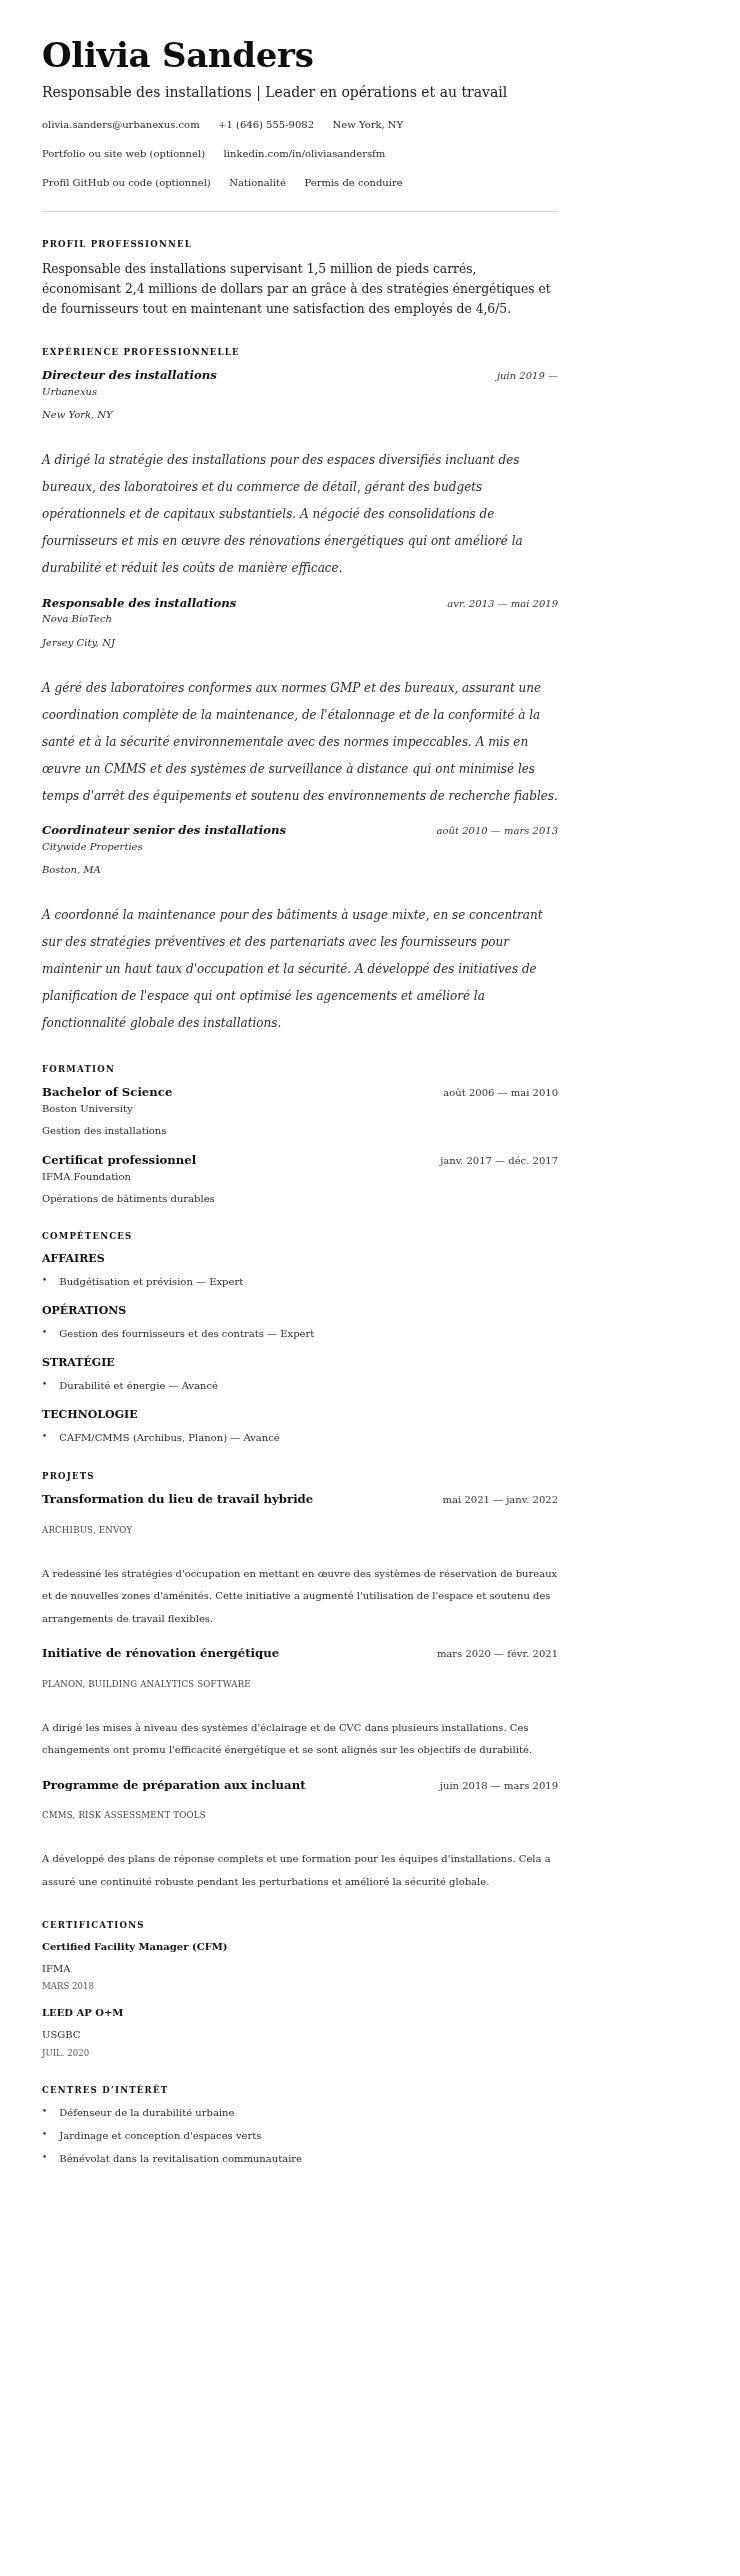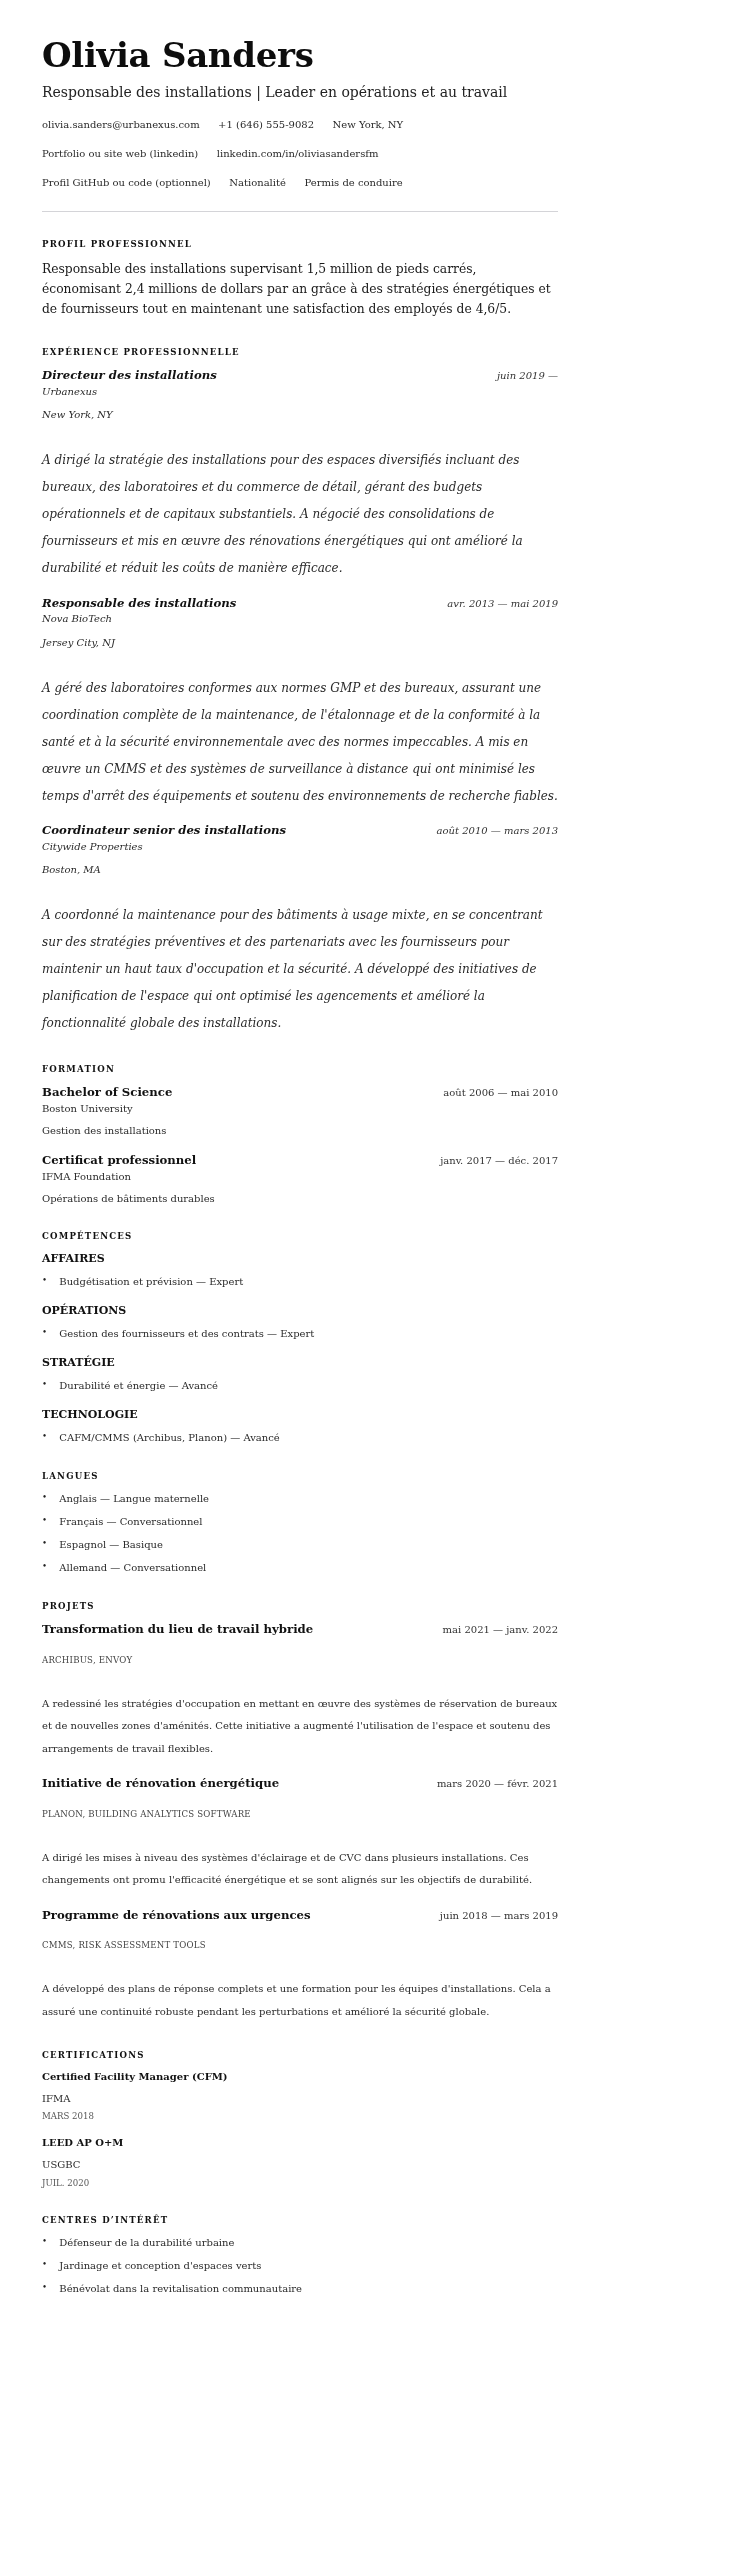--- a/index.html
+++ b/index.html
@@ -56,21 +56,21 @@
   <header>
     <h1 class="name">Olivia Sanders</h1>
     <div class="headline">Responsable des installations | Leader en opérations et au travail</div>
 
     <div class="contact-row">
       <span>olivia.sanders@urbanexus.com</span>
       <span>+1 (646) 555-9082</span>
       <span>New York, NY</span>
     </div>
     <div class="contact-row">
-      <span>Portfolio ou site web (linkedin)</span>
+      <span>Portfolio ou site web (optionnel)</span>
       <span>linkedin.com/in/oliviasandersfm</span>
     </div>
     <div class="contact-row">
       <span>Profil GitHub ou code (optionnel)</span>
       <span>Nationalité</span>
       <span>Permis de conduire</span>
     </div>
   </header>
 
   <hr class="divider">
@@ -154,29 +154,20 @@
     <ul class="bullets">
       <li>Durabilité et énergie — Avancé</li>
     </ul>
 
     <div class="skill-group-title">Technologie</div>
     <ul class="bullets">
       <li>CAFM/CMMS (Archibus, Planon) — Avancé</li>
     </ul>
   </section>
 
-  <section class="section">
-    <h2 class="section-title">Langues</h2>
-    <ul class="bullets">
-      <li>Anglais — Langue maternelle</li>
-      <li>Français — Conversationnel</li>
-      <li>Espagnol — Basique</li>
-      <li>Allemand — Conversationnel</li>
-    </ul>
-  </section>
 
   <section class="section">
     <h2 class="section-title">Projets</h2>
 
     <div class="proj">
       <div class="entry-head">
         <span class="entry-title">Transformation du lieu de travail hybride</span>
         <span class="entry-date">mai 2021 — janv. 2022</span>
       </div>
       <div class="proj-tech">Archibus, Envoy</div>
@@ -187,21 +178,21 @@
       <div class="entry-head">
         <span class="entry-title">Initiative de rénovation énergétique</span>
         <span class="entry-date">mars 2020 — févr. 2021</span>
       </div>
       <div class="proj-tech">Planon, Building Analytics Software</div>
       <div class="proj-desc">A dirigé les mises à niveau des systèmes d'éclairage et de CVC dans plusieurs installations. Ces changements ont promu l'efficacité énergétique et se sont alignés sur les objectifs de durabilité.</div>
     </div>
 
     <div class="proj">
       <div class="entry-head">
-        <span class="entry-title">Programme de rénovations aux urgences</span>
+        <span class="entry-title">Programme de préparation aux incluant</span>
         <span class="entry-date">juin 2018 — mars 2019</span>
       </div>
       <div class="proj-tech">CMMS, Risk Assessment Tools</div>
       <div class="proj-desc">A développé des plans de réponse complets et une formation pour les équipes d'installations. Cela a assuré une continuité robuste pendant les perturbations et amélioré la sécurité globale.</div>
     </div>
   </section>
 
   <section class="section">
     <h2 class="section-title">Certifications</h2>
 

